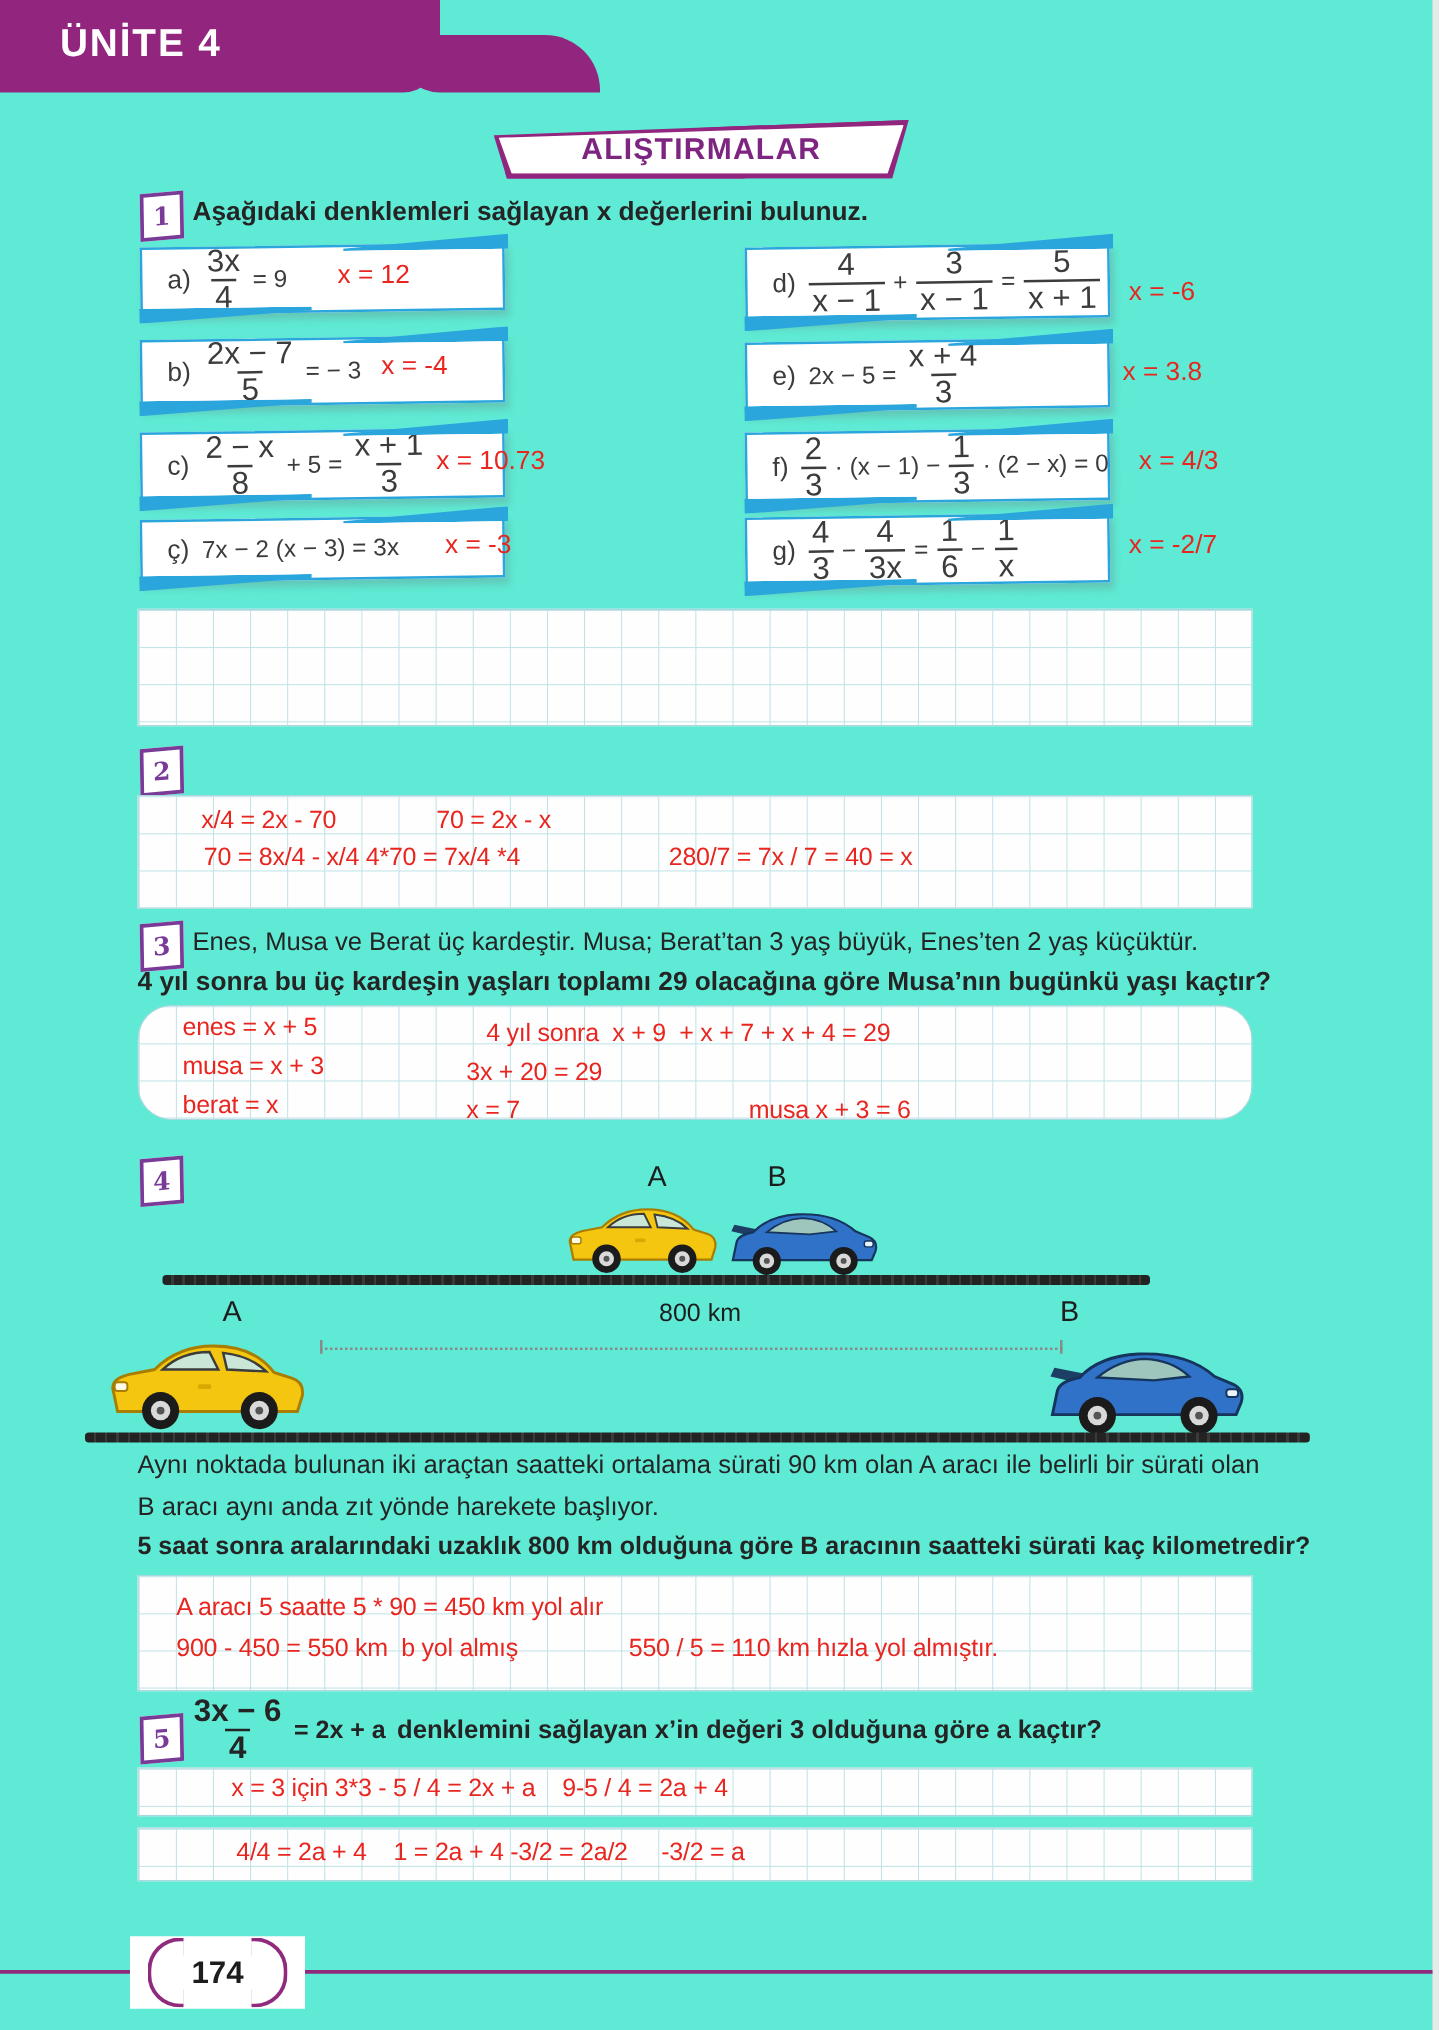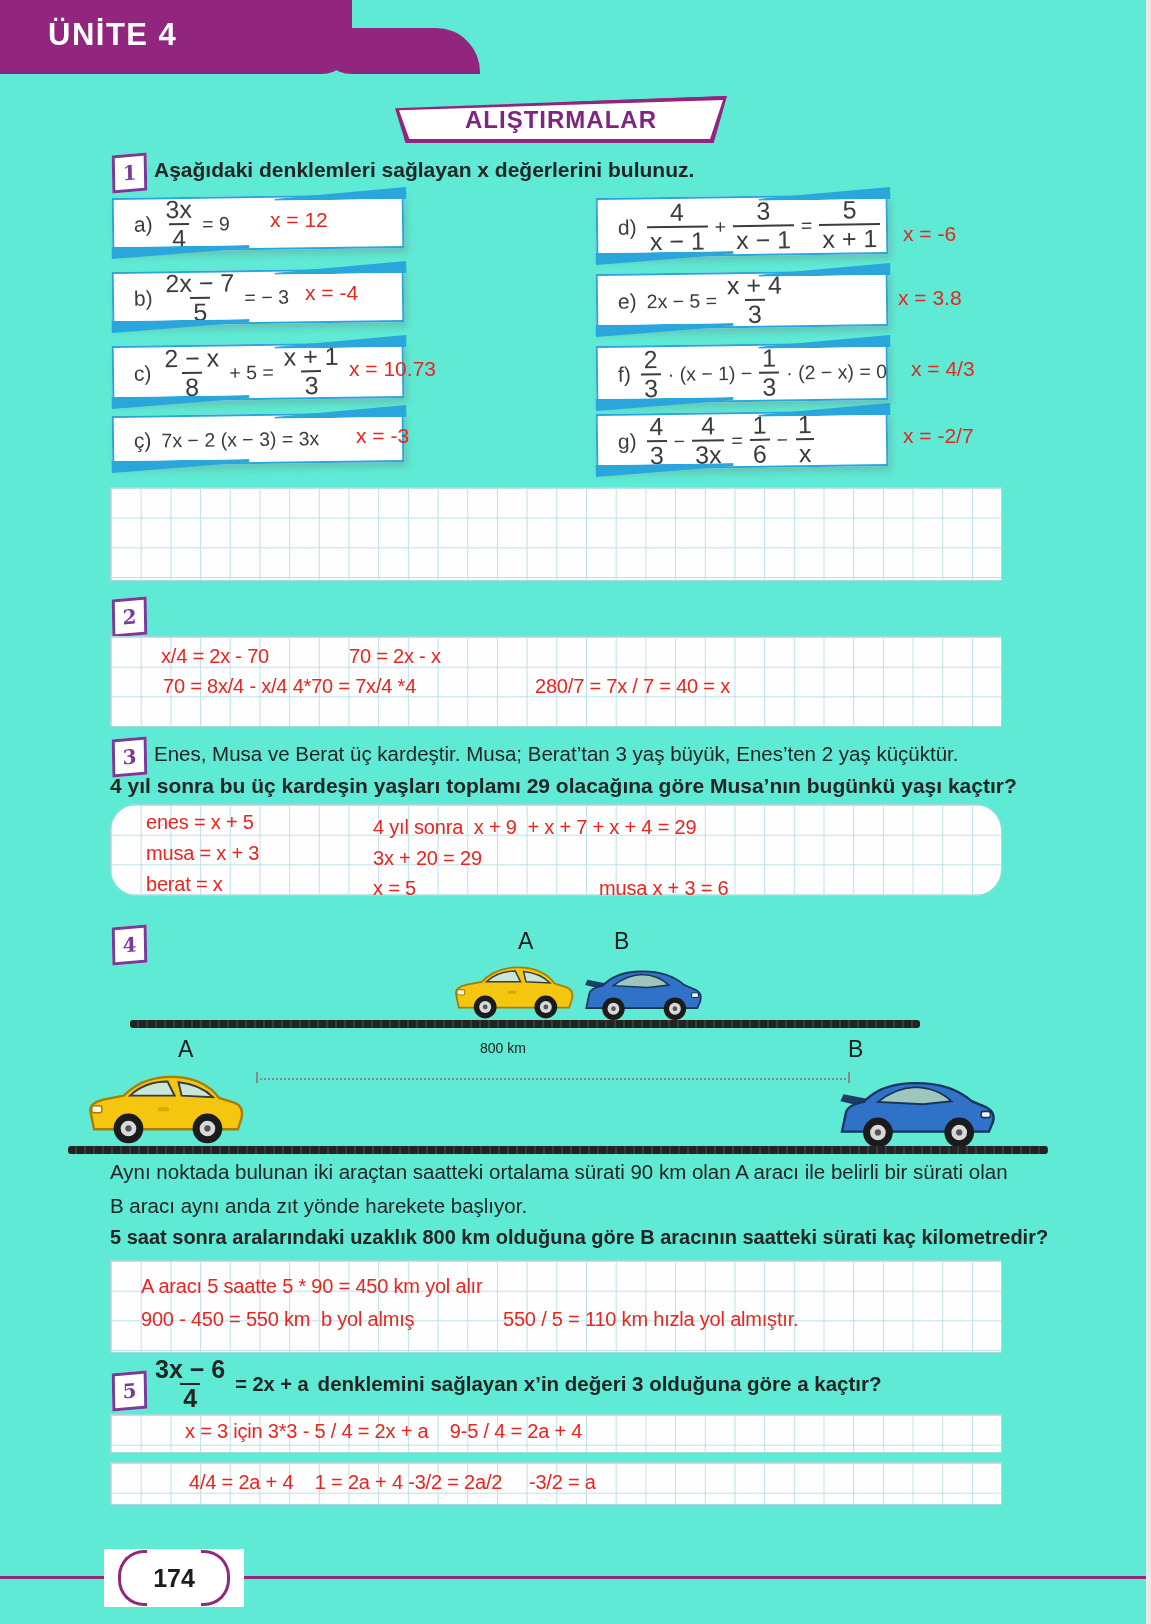--- a/index.html
+++ b/index.html
@@ -232,23 +232,23 @@
 
   <div class="qbadge" style="left:112px;top:738px;">
     <span>3</span>
   </div>
   <span class="qtext" style="left:154px;top:742px;">Enes, Musa ve Berat üç kardeştir. Musa; Berat’tan 3 yaş büyük, Enes’ten 2 yaş küçüktür.</span>
   <span class="qtitle" style="left:110px;top:774px;">4 yıl sonra bu üç kardeşin yaşları toplamı 29 olacağına göre Musa’nın bugünkü yaşı kaçtır?</span>
   <div class="grid" style="left:110px;top:804px;width:890px;height:90px;border-radius:27px;">
       <span class="hand" style="left: 35px; top: 6px;">enes = x + 5</span>
       <span class="hand" style="left: 35px; top: 37px;">musa = x + 3</span>
       <span class="hand" style="left: 35px; top: 68px;">berat = x</span>
-      <span class="hand" style="left: 262px; top: 11px;">4 yıl sonra  x + 9  + x + 7 + x + 4 = 29</span>
+      <span class="hand" style="left: 278px; top: 11px;">4 yıl sonra  x + 9  + x + 7 + x + 4 = 29</span>
       <span class="hand" style="left: 262px; top: 42px;">3x + 20 = 29</span>
-      <span class="hand" style="left: 262px; top: 72px;">x = 5</span>
+      <span class="hand" style="left: 262px; top: 72px;">x = 7</span>
       <span class="hand" style="left: 488px; top: 72px;">musa x + 3 = 6</span>
     </div>
 
   <div class="qbadge" style="left:112px;top:926px;">
     <span>4</span>
   </div>
 
   <svg width="0" height="0" style="position:absolute">
     <defs>
       <symbol id="car-yellow" viewBox="0 0 220 110">
@@ -283,21 +283,21 @@
   <span class="scene-label" style="left:614px;top:928px;">B</span>
   <svg class="car" style="left:448px;top:954px;" width="132" height="70" viewBox="0 0 220 110">
       <use href="#car-yellow"></use>
     </svg>
   <svg class="car" style="left:578px;top:958px;" width="130" height="66" viewBox="0 0 220 110">
       <use href="#car-blue"></use>
     </svg>
   <div class="road" style="left:130px;top:1020px;width:790px;"></div>
 
   <span class="scene-label" style="left:178px;top:1036px;">A</span>
-  <span class="scene-label" style="left:480px;top:1040px;width:160px;font-size:14px;">800 km</span>
+  <span class="scene-label" style="left:480px;top:1040px;width:160px;text-align:center;font-size:20px;">800 km</span>
   <span class="scene-label" style="left:848px;top:1036px;">B</span>
   <div class="dotline" style="left:256px;top:1078px;width:594px;"></div>
   <div class="dottick" style="left:256px;top:1072px;"></div>
   <div class="dottick" style="left:848px;top:1072px;"></div>
   <svg class="car" style="left:80px;top:1060px;" width="172" height="90" viewBox="0 0 220 110">
       <use href="#car-yellow"></use>
     </svg>
   <svg class="car" style="left:828px;top:1066px;" width="178" height="86" viewBox="0 0 220 110">
       <use href="#car-blue"></use>
     </svg>

